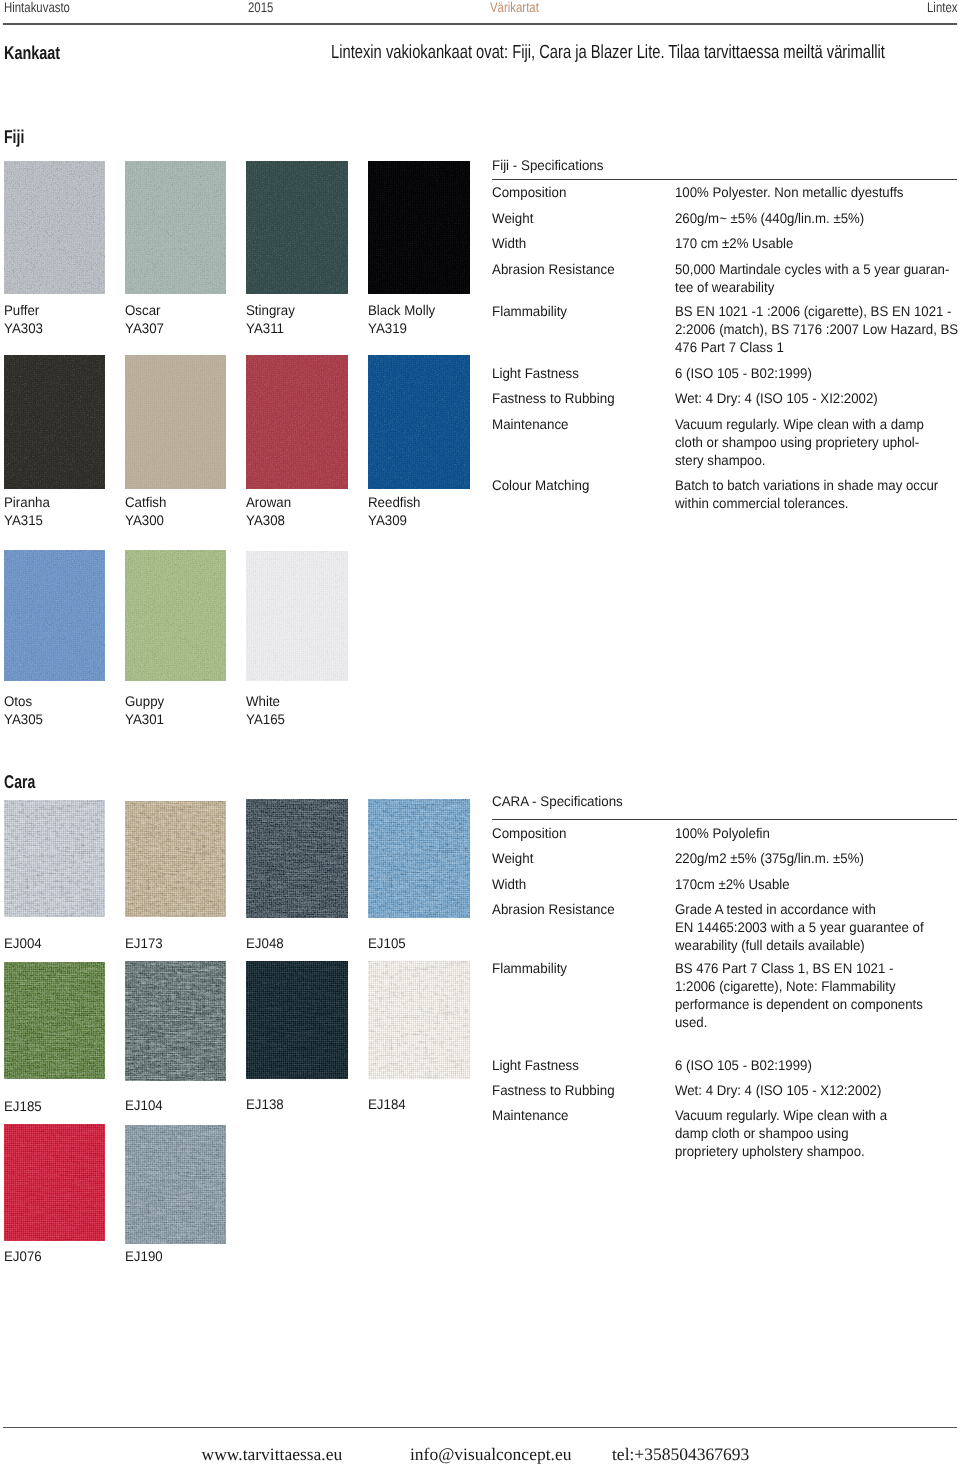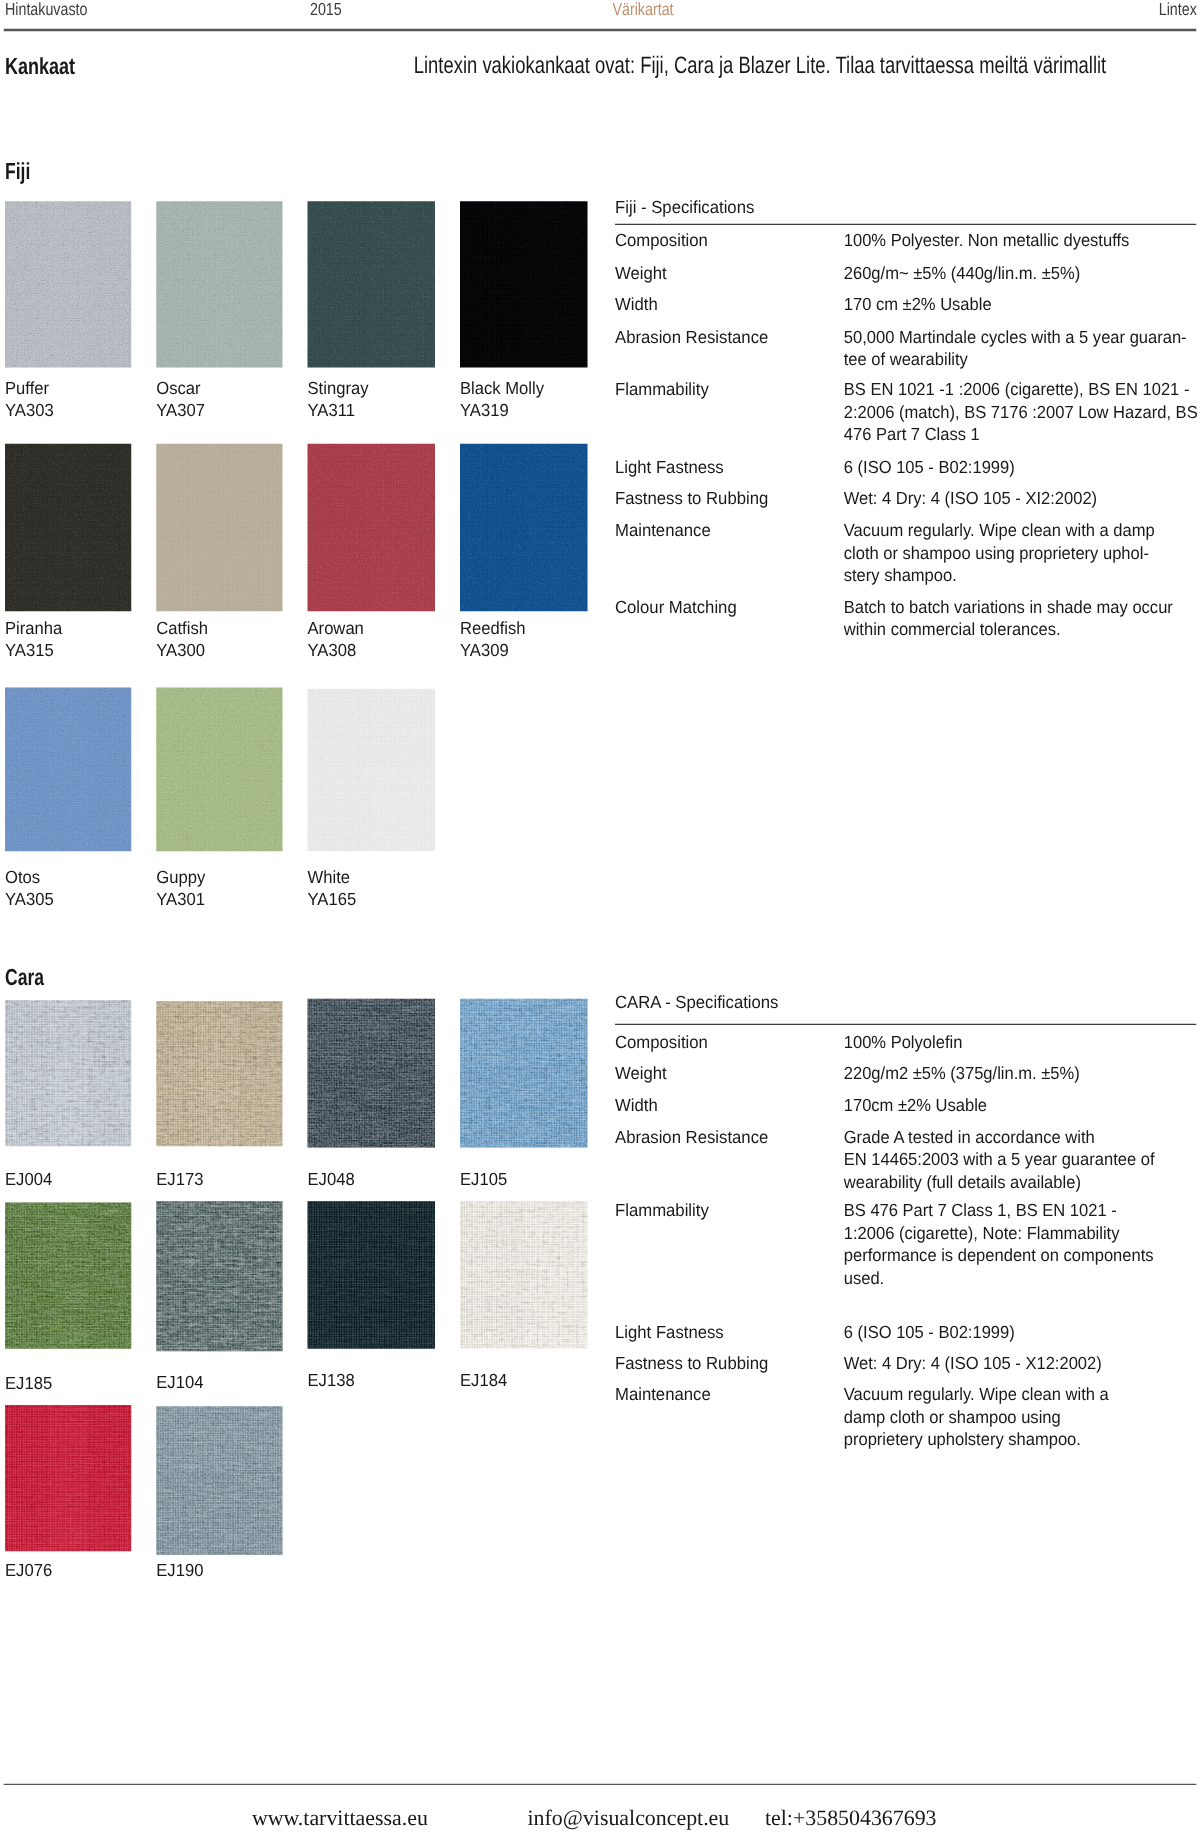--- a/index.html
+++ b/index.html
@@ -60,21 +60,21 @@
   .spec-title{position:absolute;font-size:14px;line-height:15px;white-space:nowrap;
     transform:scaleX(.955);transform-origin:0 0;}
   .spec-rule{position:absolute;height:1.2px;background:#3c3c3b;}
   .spec-k{position:absolute;font-size:14px;line-height:15px;white-space:nowrap;
     transform:scaleX(.955);transform-origin:0 0;}
   .spec-v{position:absolute;font-size:14px;line-height:15px;white-space:nowrap;
     transform:scaleX(.945);transform-origin:0 0;}
   #rule-bot{position:absolute;left:3px;top:1427px;width:954px;height:1.3px;background:#565656;}
   .ftr{position:absolute;top:1445.5px;font-family:"Liberation Serif",serif;font-size:17.5px;line-height:16px;white-space:nowrap;}
   #ftr-web{left:201.5px;}
-  #ftr-mail{left:422px;}
+  #ftr-mail{left:410px;}
   #ftr-tel{left:612px;}
 </style>
 </head>
 <body>
 
 <svg id="defs" aria-hidden="true">
   <defs>
     <filter id="texFeltD" x="-15%" y="-15%" width="130%" height="130%" color-interpolation-filters="sRGB">
       <feTurbulence type="fractalNoise" baseFrequency="1.15" numOctaves="3" seed="5" result="n"></feTurbulence>
       <feColorMatrix in="n" type="matrix" values="0 0 0 0 0  0 0 0 0 0  0 0 0 0 0  1 0 0 0 -0.52"></feColorMatrix>

